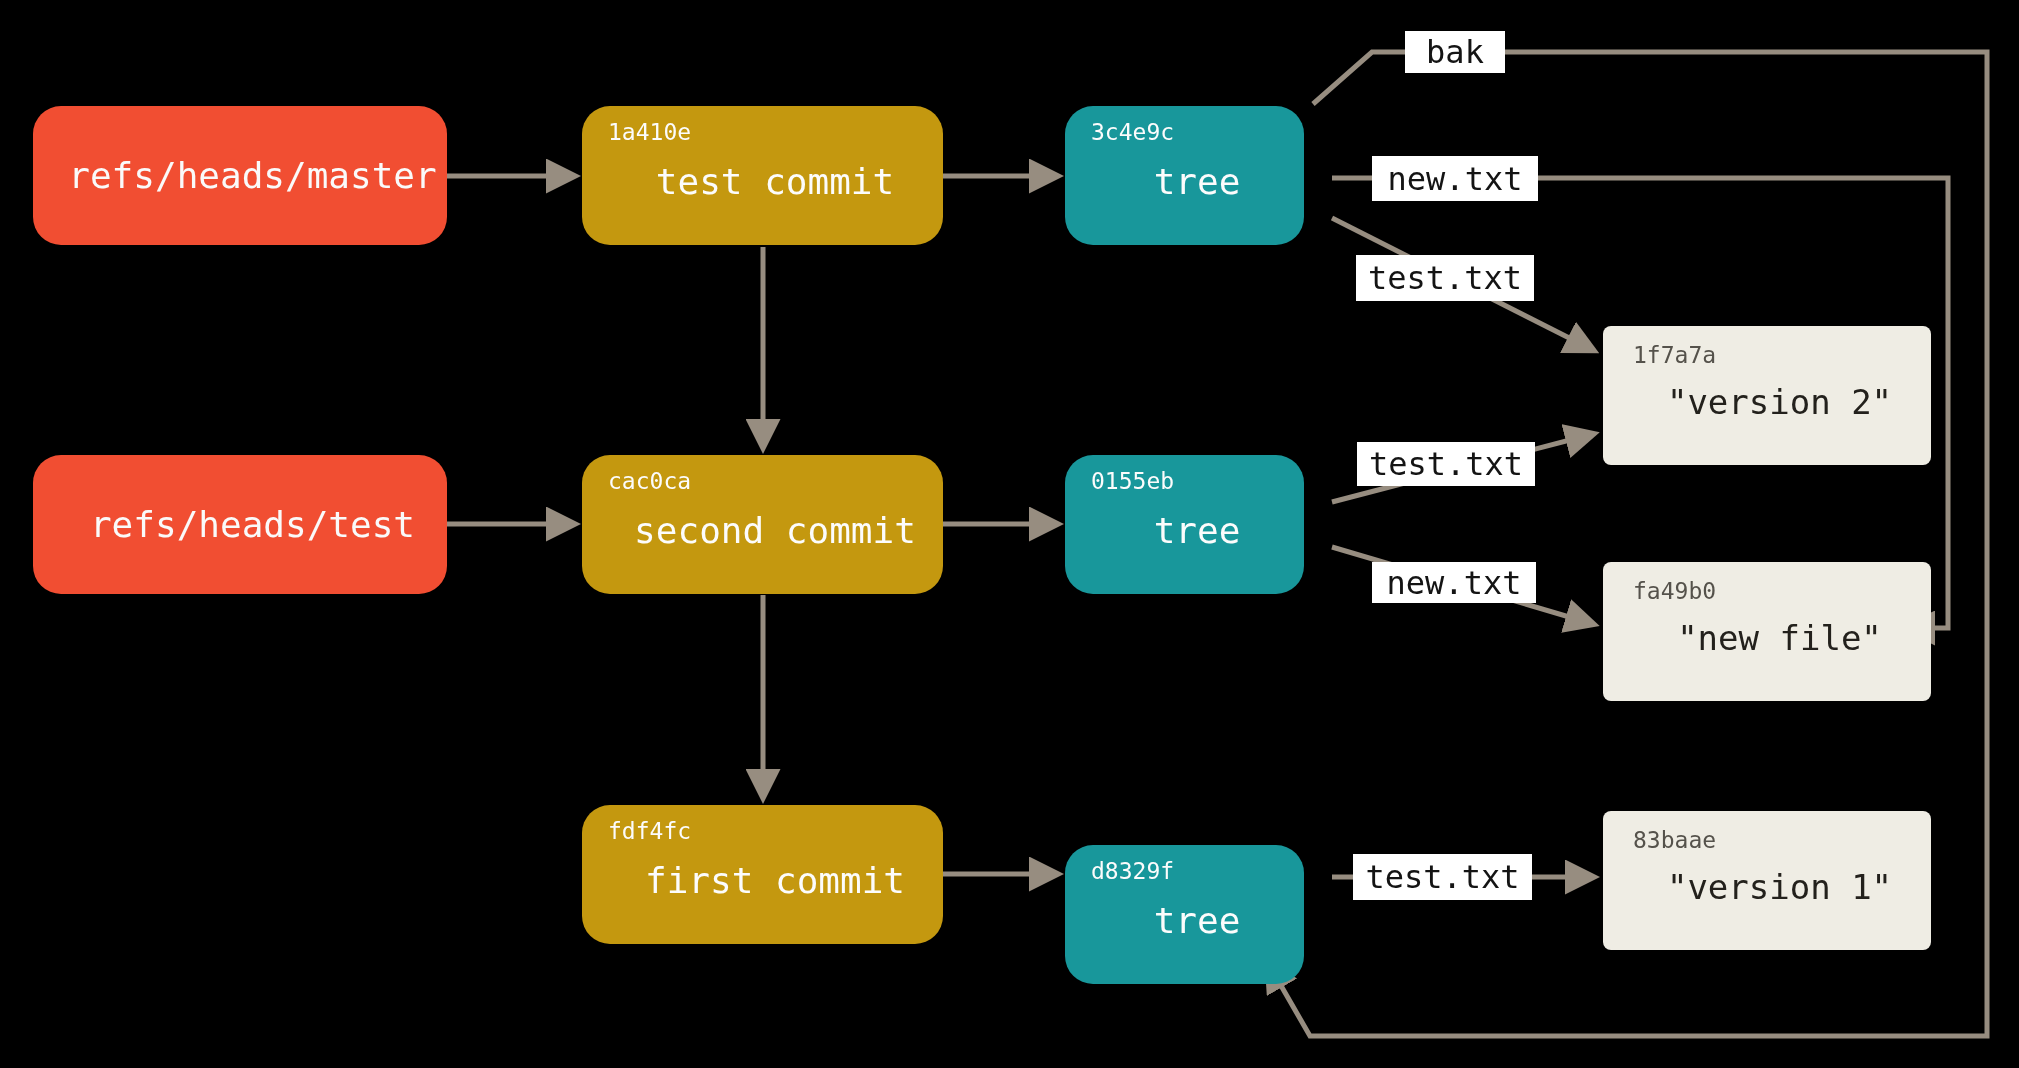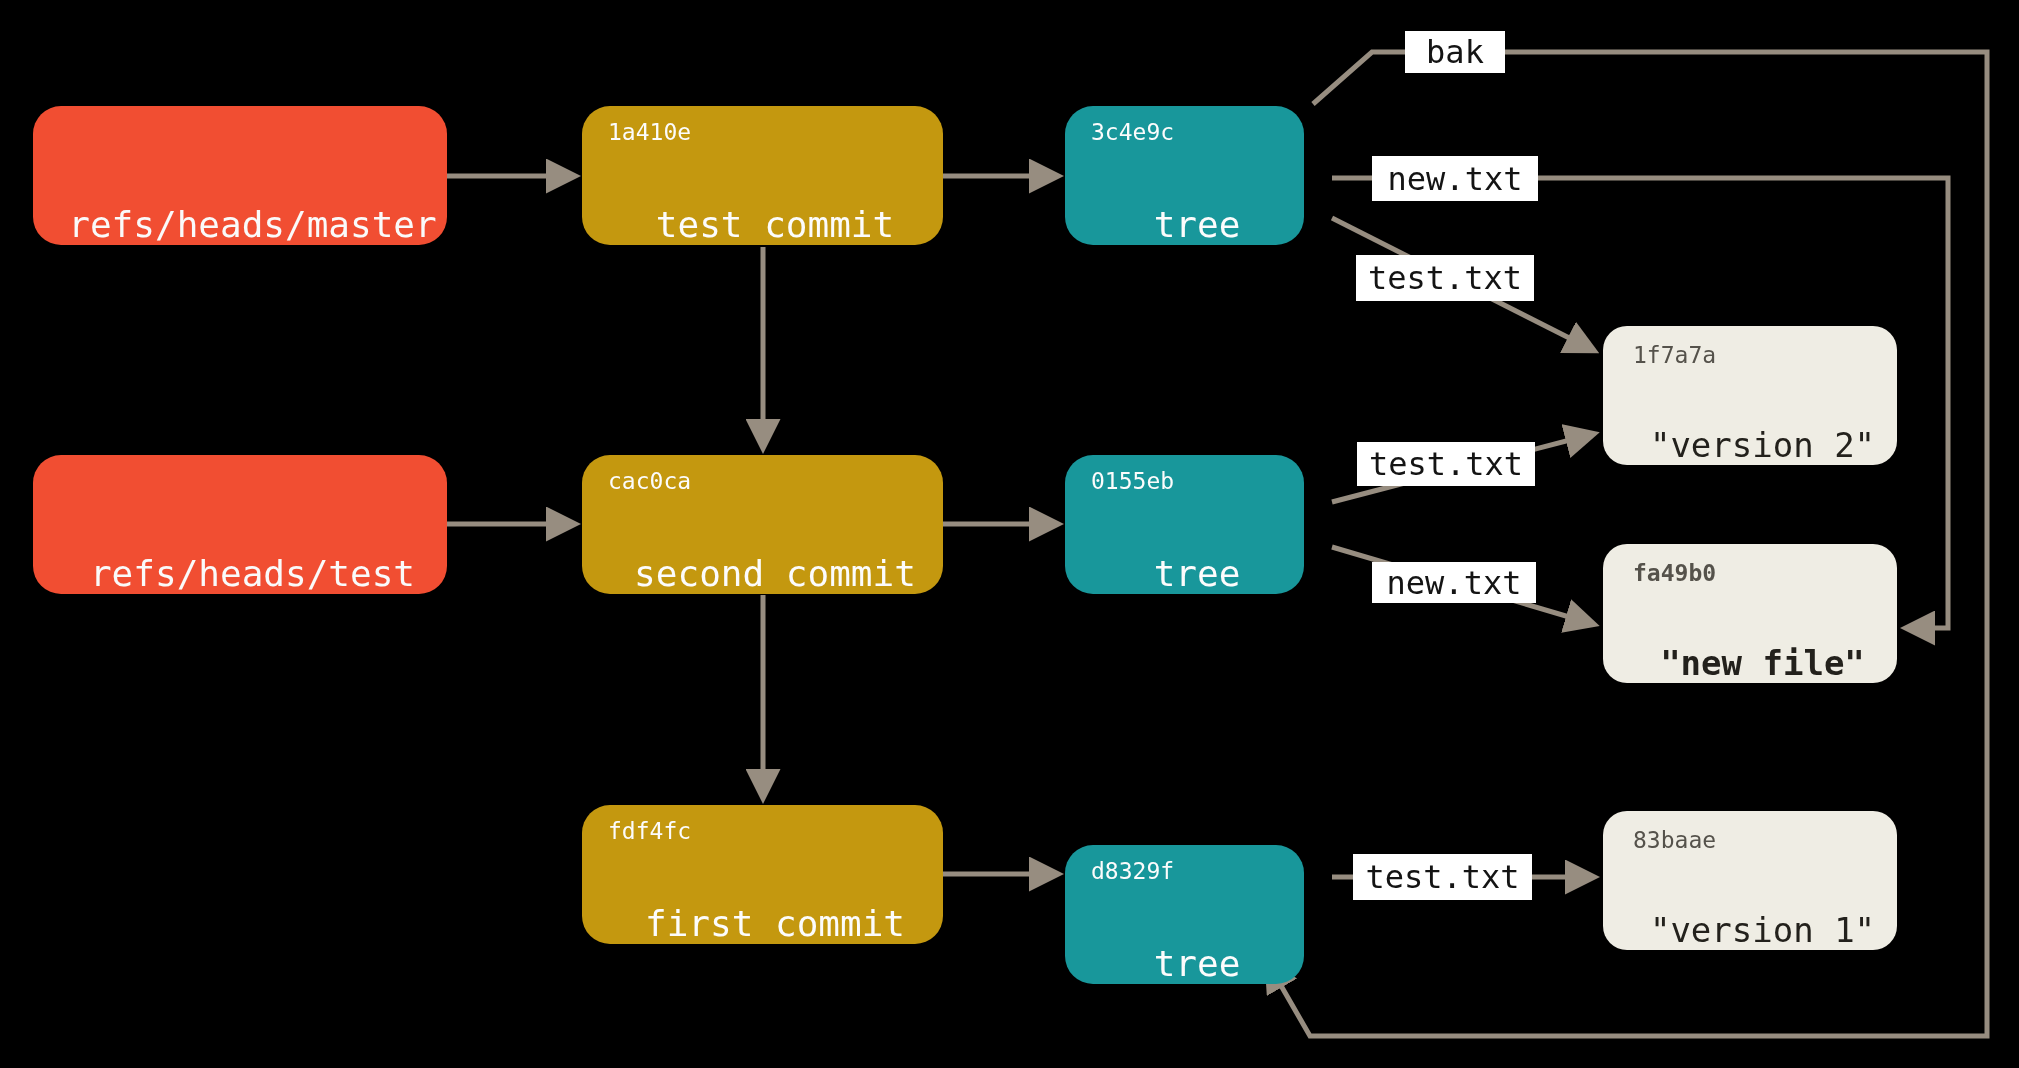--- a/index.html
+++ b/index.html
@@ -16,21 +16,21 @@
     font-family: "DejaVu Sans Mono", "Liberation Mono", monospace;
   }
   #edges {
     position: absolute;
     left: 0; top: 0;
   }
   .node {
     position: absolute;
     box-sizing: border-box;
     display: flex;
-    align-items: flex-end;
+    align-items: center;
     justify-content: center;
     padding-left: 25px;
   }
   .node .hash {
     position: absolute;
     top: 13px;
     left: 26px;
     font-size: 23px;
     line-height: 1.2;
   }
@@ -54,23 +54,23 @@
     border-radius: 28px;
     color: #FCFCFC;
   }
   .tree {
     width: 239px; height: 139px;
     background: #18979B;
     border-radius: 28px;
     color: #FCFCFC;
   }
   .blob {
-    width: 294px; height: 139px;
+    width: 328px; height: 139px;
     background: #EFEDE4;
-    border-radius: 24px;
+    border-radius: 8px;
     color: #23211C;
   }
   .blob .hash {
     color: #55524B;
     top: 16px;
     left: 30px;
   }
   .blob .main {
     font-size: 34px;
   }
@@ -159,21 +159,21 @@
   <div class="node tree" style="left:1065px; top:845px;">
     <span class="hash">d8329f</span>
     <span class="main">tree</span>
   </div>
 
   <div class="node blob" style="left:1603px; top:326px;">
     <span class="hash">1f7a7a</span>
     <span class="main">"version 2"</span>
   </div>
 
-  <div class="node blob" style="left:1603px; top:544px;font-weight:bold;">
+  <div class="node blob" style="left:1603px; top:562px;">
     <span class="hash">fa49b0</span>
     <span class="main">"new file"</span>
   </div>
 
   <div class="node blob" style="left:1603px; top:811px;">
     <span class="hash">83baae</span>
     <span class="main">"version 1"</span>
   </div>
 
   <div class="edge-label" style="left:1405px; top:31px; width:100px; height:42px;">bak</div>

